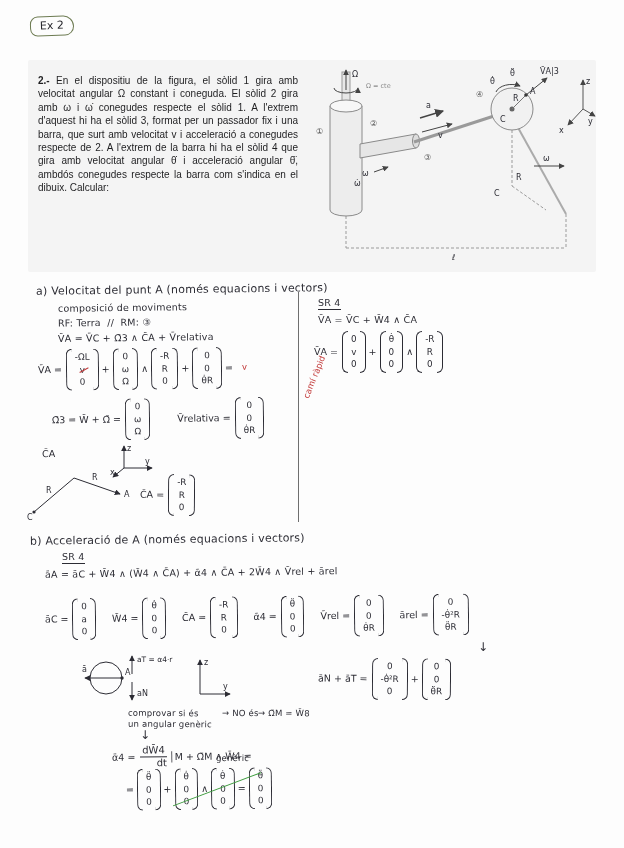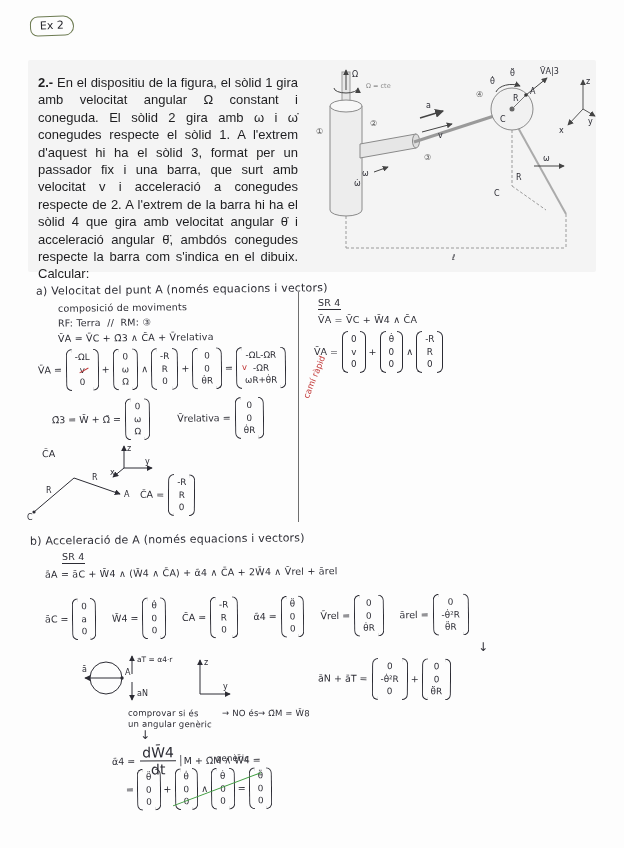--- a/index.html
+++ b/index.html
@@ -2,21 +2,21 @@
 <html><head>
 <meta charset="utf-8">
 <style>
   html,body { margin:0; padding:0; background:#d9d9d9; }
   .page { position:relative; width:624px; height:848px; margin:0 auto; background:#fdfdfd;
           overflow:hidden; font-family:"DejaVu Sans", sans-serif; box-shadow:0 0 6px rgba(0,0,0,.25); }
   .abs { position:absolute; }
 
   
   .panel { background:#f4f4f4; border-radius:2px; }
-  .print-text { font-family:"Liberation Sans", sans-serif; font-size:13px; line-height:1.34;
+  .print-text { font-family:"Liberation Sans", sans-serif; font-size:10px; line-height:1.34;
                 color:#1e1e20; text-align:justify; }
   .print-text b { font-weight:bold; }
 
   
   .hw { color:#2c2c34; }
   .hw-head { font-size:11px; letter-spacing:.2px; }
   .hw-body { font-size:9.5px; letter-spacing:.2px; }
   .hw-small { font-size:8.5px; letter-spacing:.2px; }
   .ul { border-bottom:1.2px solid #2c2c34; padding-bottom:1px; }
   .t1 { transform:rotate(-0.7deg); }
@@ -39,21 +39,21 @@
   .mparen.l { border-right:none; border-radius:7px 0 0 7px; }
   .mparen.r { border-left:none; border-radius:0 7px 7px 0; }
   .mcol { display:flex; flex-direction:column; justify-content:center; padding:2px 3px; }
   .mcell { font-size:8.8px; line-height:12.5px; text-align:center; white-space:nowrap; color:#2c2c34; }
 
   .red-line { position:absolute; border-top:1.4px solid #c03434; }
   .red-note { color:#c03434; font-size:8.5px; transform:rotate(-68deg); transform-origin:left top; white-space:nowrap; }
   .green-slash { position:absolute; border-top:1.7px solid #3a9a3a; transform:rotate(-20deg); }
   .divider { position:absolute; width:1px; background:#6f6f6f; }
 
-  .frac { display:inline-flex; flex-direction:column; align-items:center; font-size:14px;
+  .frac { display:inline-flex; flex-direction:column; align-items:flex-end; font-size:10px;
           line-height:1.15; margin:0 2px; color:#2c2c34; }
   .frac .num { border-bottom:1px solid #2c2c34; padding:0 2px; }
 
   .downarrow { font-size:12px; color:#2c2c34; }
 
   svg text { font-family:"DejaVu Sans", sans-serif; fill:#3a3a3a; font-size:8px; }
   svg text.sm { font-size:6.5px; fill:#8a8a8a; }
   svg text.num { font-size:8px; fill:#555; }
   svg text.ink { fill:#2c2c34; }
 </style>
@@ -189,29 +189,20 @@
     <span class="matrix">
         <span class="mparen l"></span>
         <span class="mcol">
           <span class="mcell">0</span>
           <span class="mcell">0</span>
           <span class="mcell">θ̇R</span>
         </span>
         <span class="mparen r"></span>
       </span>
     <span class="op">=</span>
-    <span class="matrix">
-        <span class="mparen l"></span>
-        <span class="mcol">
-          <span class="mcell">-ΩL-ΩR</span>
-          <span class="mcell">-ΩR</span>
-          <span class="mcell">ωR+θ̇R</span>
-        </span>
-        <span class="mparen r"></span>
-      </span>
     <span class="red-line" style="left:41px;top:21px;width:10px;transform:rotate(-28deg);"></span>
     <span class="red abs hw-small" style="left:204px;top:15px;">v</span>
   </div>
 
   <div class="abs eqrow t1" style="left:52px;top:398px;gap:26px;">
     <span class="eqrow">
       <span class="lhs">Ω̄3 = W̄ + Ω̄ =</span>
       <span class="matrix">
           <span class="mparen l"></span>
           <span class="mcol">

